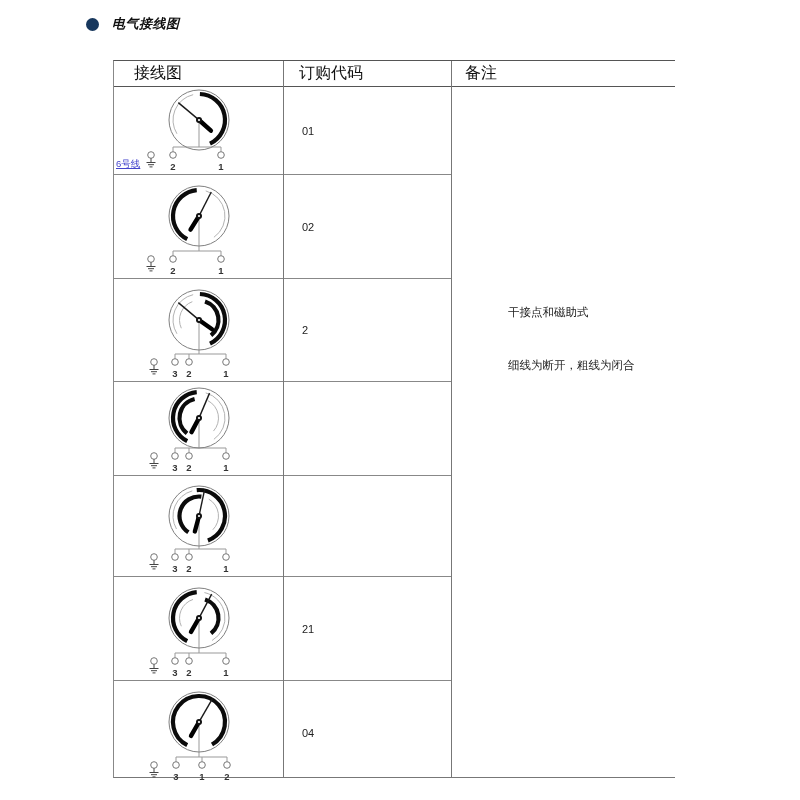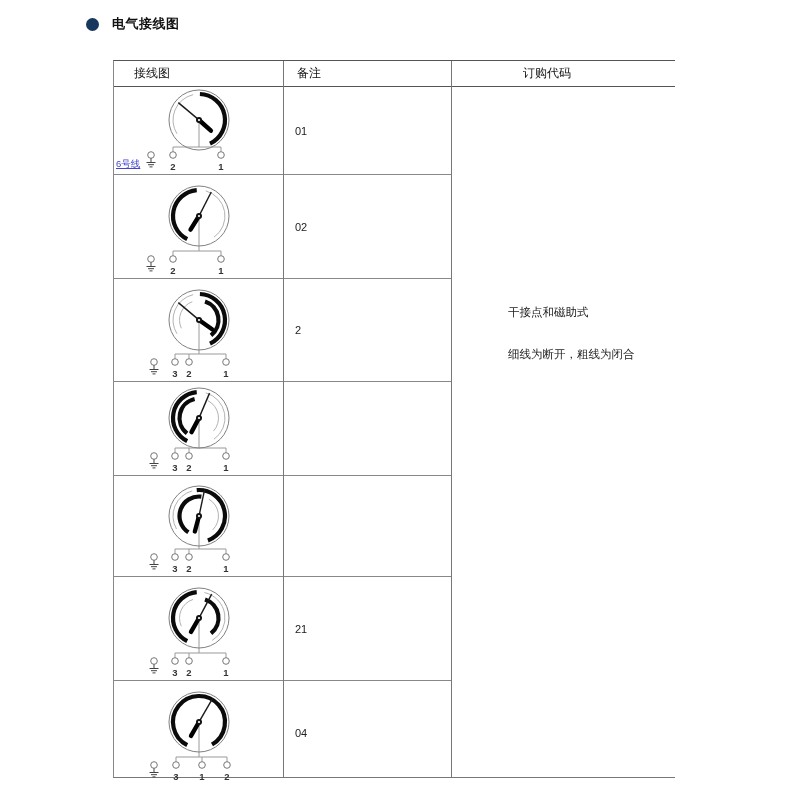--- a/index.html
+++ b/index.html
@@ -3,61 +3,61 @@
 <meta charset="utf-8">
 <style>
   html,body{margin:0;padding:0;}
   body{
     width:800px;height:800px;background:#ffffff;position:relative;
     font-family:"Liberation Sans","DejaVu Sans",sans-serif;color:#111;
     overflow:hidden;
   }
   .title-row{position:absolute;left:86px;top:15px;display:flex;align-items:center;gap:13px;}
   .bullet{width:13px;height:13px;border-radius:50%;display:inline-block;}
-  .doc-title{font-size:13px;font-weight:bold;letter-spacing:.5px;}
+  .doc-title{font-size:13px;font-weight:bold;letter-spacing:.5px;font-style:italic;}
   .dtable{
     position:absolute;left:113px;top:60px;width:561px;height:716px;
     border-top:1px solid #555;border-bottom:1px solid #777;border-left:1px solid #888;
   }
-  .thead{display:flex;height:25px;border-bottom:1px solid #555;font-size:12px;color:#111;}
+  .thead{display:flex;height:25px;border-bottom:1px solid #555;font-size:16px;color:#111;}
   .th{display:flex;align-items:center;}
   .th.c1{width:169px;padding-left:20px;box-sizing:border-box;}
   .th.c2{width:168px;padding-left:16px;box-sizing:border-box;}
   .th.c3{flex:1;padding-left:14px;box-sizing:border-box;}
   .vline{position:absolute;top:0;bottom:0;width:1px;background:#777;}
   .vline.v1{left:169px;}
   .vline.v2{left:337px;}
   .trow{display:flex;width:337px;border-bottom:1px solid #888;}
   .trow.last{border-bottom:none;}
   .cell{position:relative;box-sizing:border-box;}
   .cell.diagram{width:169px;}
-  .cell.code{width:168px;display:flex;align-items:center;padding-left:12px;font-size:11px;color:#222;}
+  .cell.code{width:168px;display:flex;align-items:center;padding-left:19px;font-size:11px;color:#222;}
   .remarks{
     position:absolute;left:338px;top:25px;width:223px;height:691px;
     box-sizing:border-box;padding:219px 0 0 56px;font-size:11.5px;color:#222;
   }
-  .remarks .line2{margin-top:27px;}
+  .remarks .line2{margin-top:38px;}
   .wire-label{
     position:absolute;left:2px;font-size:9.5px;text-decoration:underline;white-space:nowrap;
   }
   svg{display:block;}
 </style>
 </head>
 <body>
 
 <div class="title-row">
   <span class="bullet" id="bullet" style="background: rgb(23, 55, 93);"></span>
   <span class="doc-title">电气接线图</span>
 </div>
 
 <div class="dtable">
   <div class="thead">
     <div class="th c1">接线图</div>
+    <div class="th c2">订购代码</div>
     <div class="th c3">备注</div>
-    <div class="th c2">订购代码</div>
   </div>
   <div id="rows">
       <div class="trow" style="height: 87px;">
         <div class="cell diagram">
           <svg width="169" height="86" viewBox="0 0 169 86">
             <line x1="59" y1="60" x2="107" y2="60" stroke="#999999" stroke-width="1"></line>
             <line x1="59" y1="60" x2="59" y2="64.7" stroke="#999999" stroke-width="1"></line>
             <line x1="107" y1="60" x2="107" y2="64.7" stroke="#999999" stroke-width="1"></line>
             <line x1="85" y1="33" x2="85" y2="60" stroke="#999999" stroke-width="1"></line>
             <circle cx="85" cy="33" r="30" fill="none" stroke="#808080" stroke-width="1"></circle>

